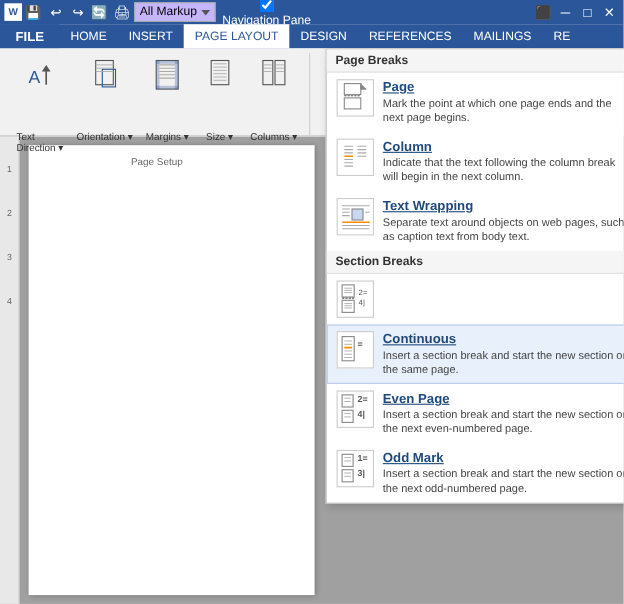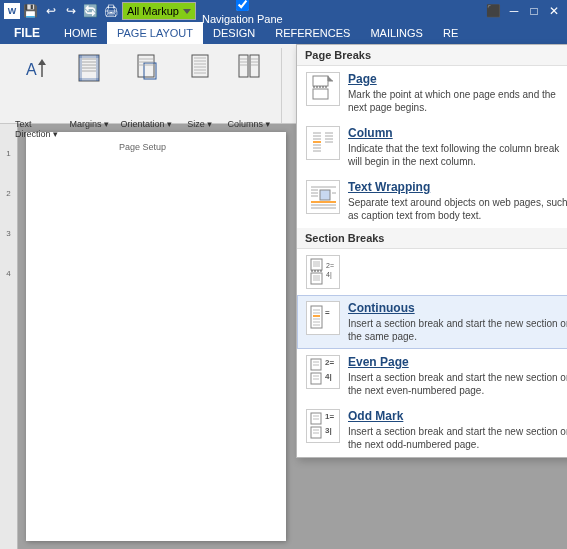--- a/index.html
+++ b/index.html
@@ -21,21 +21,21 @@
       font-size: 9px; color: #2b579a; font-weight: bold;
     }
     .qat-btn {
       width: 18px; height: 18px;
       background: transparent;
       border: none; cursor: pointer;
       display: inline-flex; align-items: center; justify-content: center;
       color: #fff; font-size: 12px;
     }
     .markup-dropdown {
-      background: #84cc16;
+      background: #c4b5fd;
       border: 1px solid #aaa;
       height: 18px;
       font-size: 11px;
       padding: 0 4px;
       display: flex; align-items: center;
       gap: 4px;
       cursor: pointer;
     }
     .nav-pane-check {
       display: flex; align-items: center; gap: 2px;
@@ -290,40 +290,53 @@
     <button class="qat-btn">⬛</button>
     <button class="qat-btn">─</button>
     <button class="qat-btn">□</button>
     <button class="qat-btn">✕</button>
   </div>
 </div>
 
 <div class="ribbon-tabs">
   <button class="file-tab">FILE</button>
   <button class="ribbon-tab">HOME</button>
+  <button class="ribbon-tab">INSERT</button>
   <button class="ribbon-tab active">PAGE LAYOUT</button>
   <button class="ribbon-tab">DESIGN</button>
   <button class="ribbon-tab">REFERENCES</button>
   <button class="ribbon-tab">MAILINGS</button>
   <button class="ribbon-tab">RE</button>
 </div>
 
 <div class="ribbon-content">
 
   <div class="ribbon-group">
     <div class="ribbon-group-items">
       <div class="ribbon-btn">
         <div class="ribbon-btn-icon">
           <svg width="28" height="28" viewBox="0 0 28 28">
             <text x="4" y="20" font-size="16" fill="#2b579a">A</text>
             <line x1="20" y1="6" x2="20" y2="22" stroke="#555" stroke-width="1.5"></line>
             <polygon points="16,10 20,4 24,10" fill="#555"></polygon>
           </svg>
         </div>
         <div class="ribbon-btn-label">Text<br>Direction ▾</div>
+      </div>
+      <div class="ribbon-btn">
+        <div class="ribbon-btn-icon">
+          <svg width="28" height="32" viewBox="0 0 28 32">
+            <rect x="6" y="2" width="16" height="22" fill="none" stroke="#555" stroke-width="1"></rect>
+            <rect x="12" y="10" width="12" height="16" fill="none" stroke="#2b579a" stroke-width="1"></rect>
+            <line x1="6" y1="6" x2="22" y2="6" stroke="#aaa" stroke-width="0.8"></line>
+            <line x1="6" y1="9" x2="22" y2="9" stroke="#aaa" stroke-width="0.8"></line>
+            <line x1="6" y1="12" x2="22" y2="12" stroke="#aaa" stroke-width="0.8"></line>
+          </svg>
+        </div>
+        <div class="ribbon-btn-label">Orientation ▾</div>
       </div>
       <div class="ribbon-btn">
         <div class="ribbon-btn-icon">
           <svg width="28" height="32" viewBox="0 0 28 32">
             <rect x="4" y="2" width="20" height="26" fill="none" stroke="#555" stroke-width="1"></rect>
             <line x1="7" y1="6" x2="21" y2="6" stroke="#aaa" stroke-width="1"></line>
             <line x1="7" y1="9" x2="21" y2="9" stroke="#aaa" stroke-width="1"></line>
             <line x1="7" y1="12" x2="21" y2="12" stroke="#aaa" stroke-width="1"></line>
             <line x1="7" y1="15" x2="21" y2="15" stroke="#aaa" stroke-width="1"></line>
             <line x1="7" y1="18" x2="21" y2="18" stroke="#aaa" stroke-width="1"></line>
@@ -332,32 +345,20 @@
             <rect x="4" y="2" width="3" height="26" fill="#2b579a" opacity="0.3"></rect>
             <rect x="21" y="2" width="3" height="26" fill="#2b579a" opacity="0.3"></rect>
           </svg>
         </div>
         <div class="ribbon-btn-label">Margins ▾</div>
       </div>
       <div class="ribbon-btn">
         <div class="ribbon-btn-icon">
           <svg width="28" height="32" viewBox="0 0 28 32">
             <rect x="6" y="2" width="16" height="22" fill="none" stroke="#555" stroke-width="1"></rect>
-            <rect x="12" y="10" width="12" height="16" fill="none" stroke="#2b579a" stroke-width="1"></rect>
-            <line x1="6" y1="6" x2="22" y2="6" stroke="#aaa" stroke-width="0.8"></line>
-            <line x1="6" y1="9" x2="22" y2="9" stroke="#aaa" stroke-width="0.8"></line>
-            <line x1="6" y1="12" x2="22" y2="12" stroke="#aaa" stroke-width="0.8"></line>
-          </svg>
-        </div>
-        <div class="ribbon-btn-label">Orientation ▾</div>
-      </div>
-      <div class="ribbon-btn">
-        <div class="ribbon-btn-icon">
-          <svg width="28" height="32" viewBox="0 0 28 32">
-            <rect x="6" y="2" width="16" height="22" fill="none" stroke="#555" stroke-width="1"></rect>
             <line x1="8" y1="5" x2="20" y2="5" stroke="#aaa" stroke-width="0.8"></line>
             <line x1="8" y1="8" x2="20" y2="8" stroke="#aaa" stroke-width="0.8"></line>
             <line x1="8" y1="11" x2="20" y2="11" stroke="#aaa" stroke-width="0.8"></line>
             <line x1="8" y1="14" x2="20" y2="14" stroke="#aaa" stroke-width="0.8"></line>
             <line x1="8" y1="17" x2="20" y2="17" stroke="#aaa" stroke-width="0.8"></line>
             <line x1="8" y1="20" x2="20" y2="20" stroke="#aaa" stroke-width="0.8"></line>
           </svg>
         </div>
         <div class="ribbon-btn-label">Size ▾</div>
       </div>

